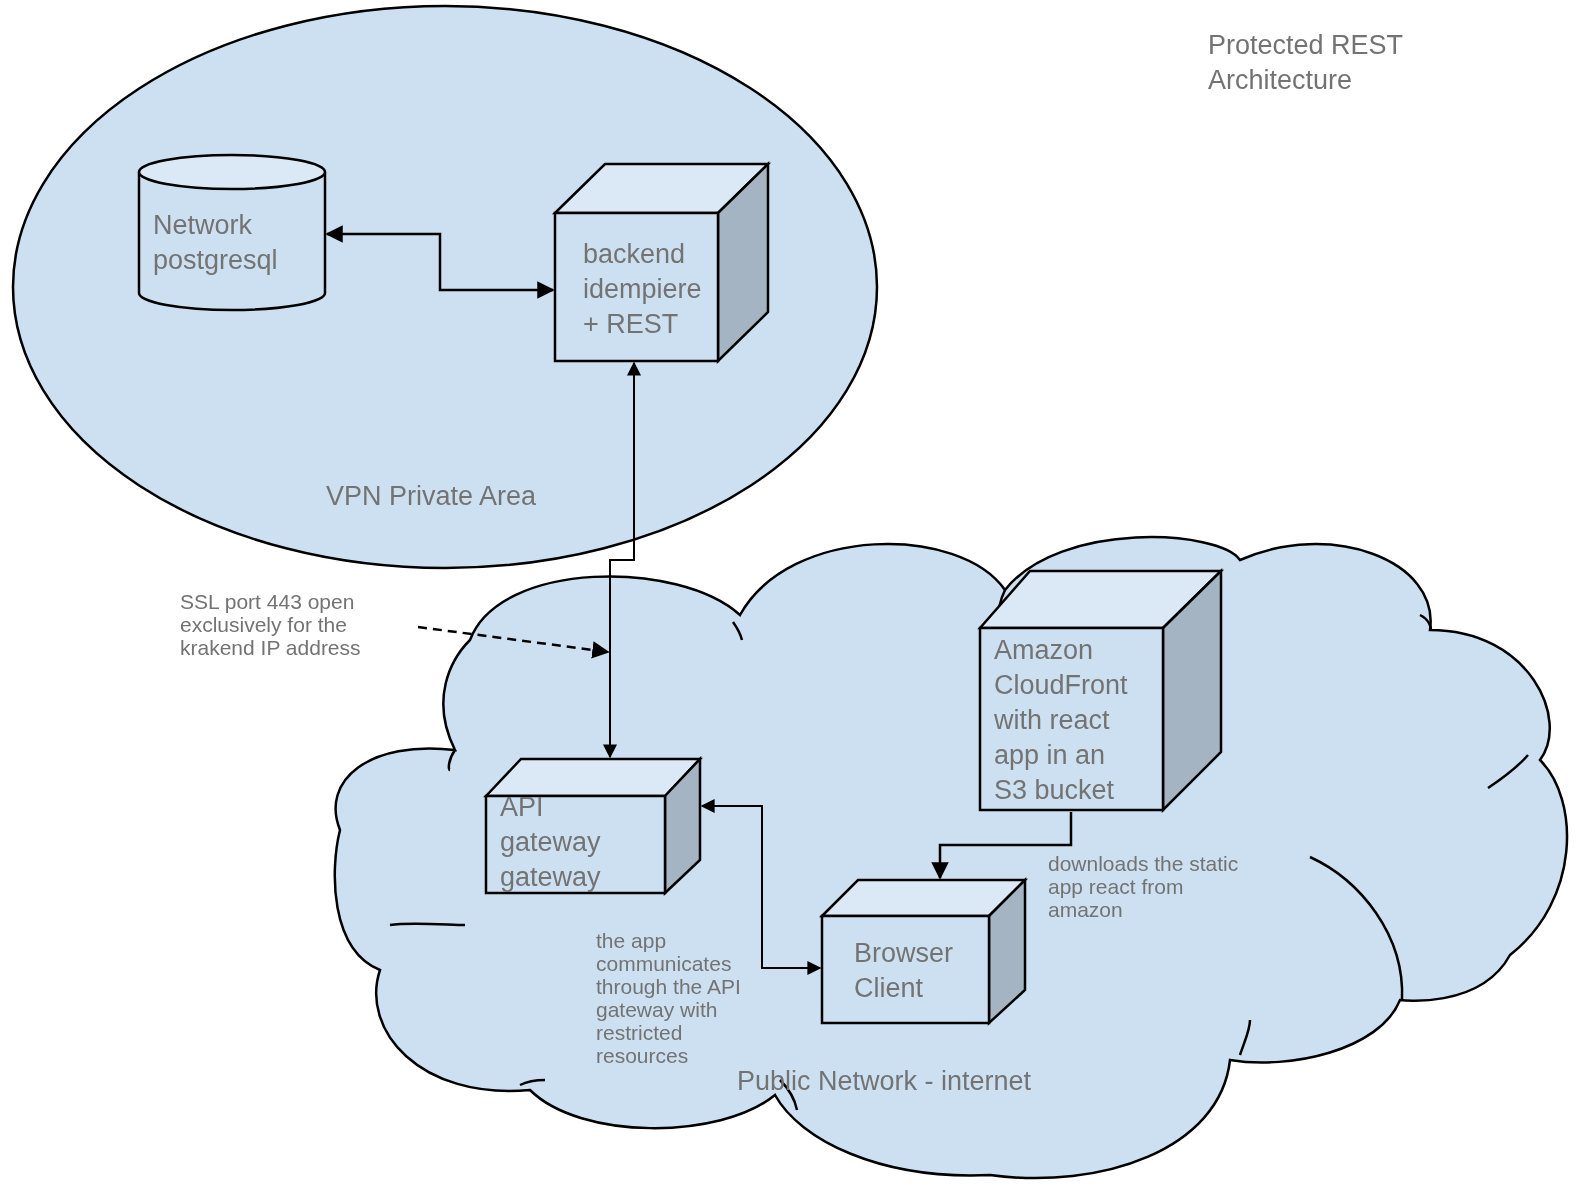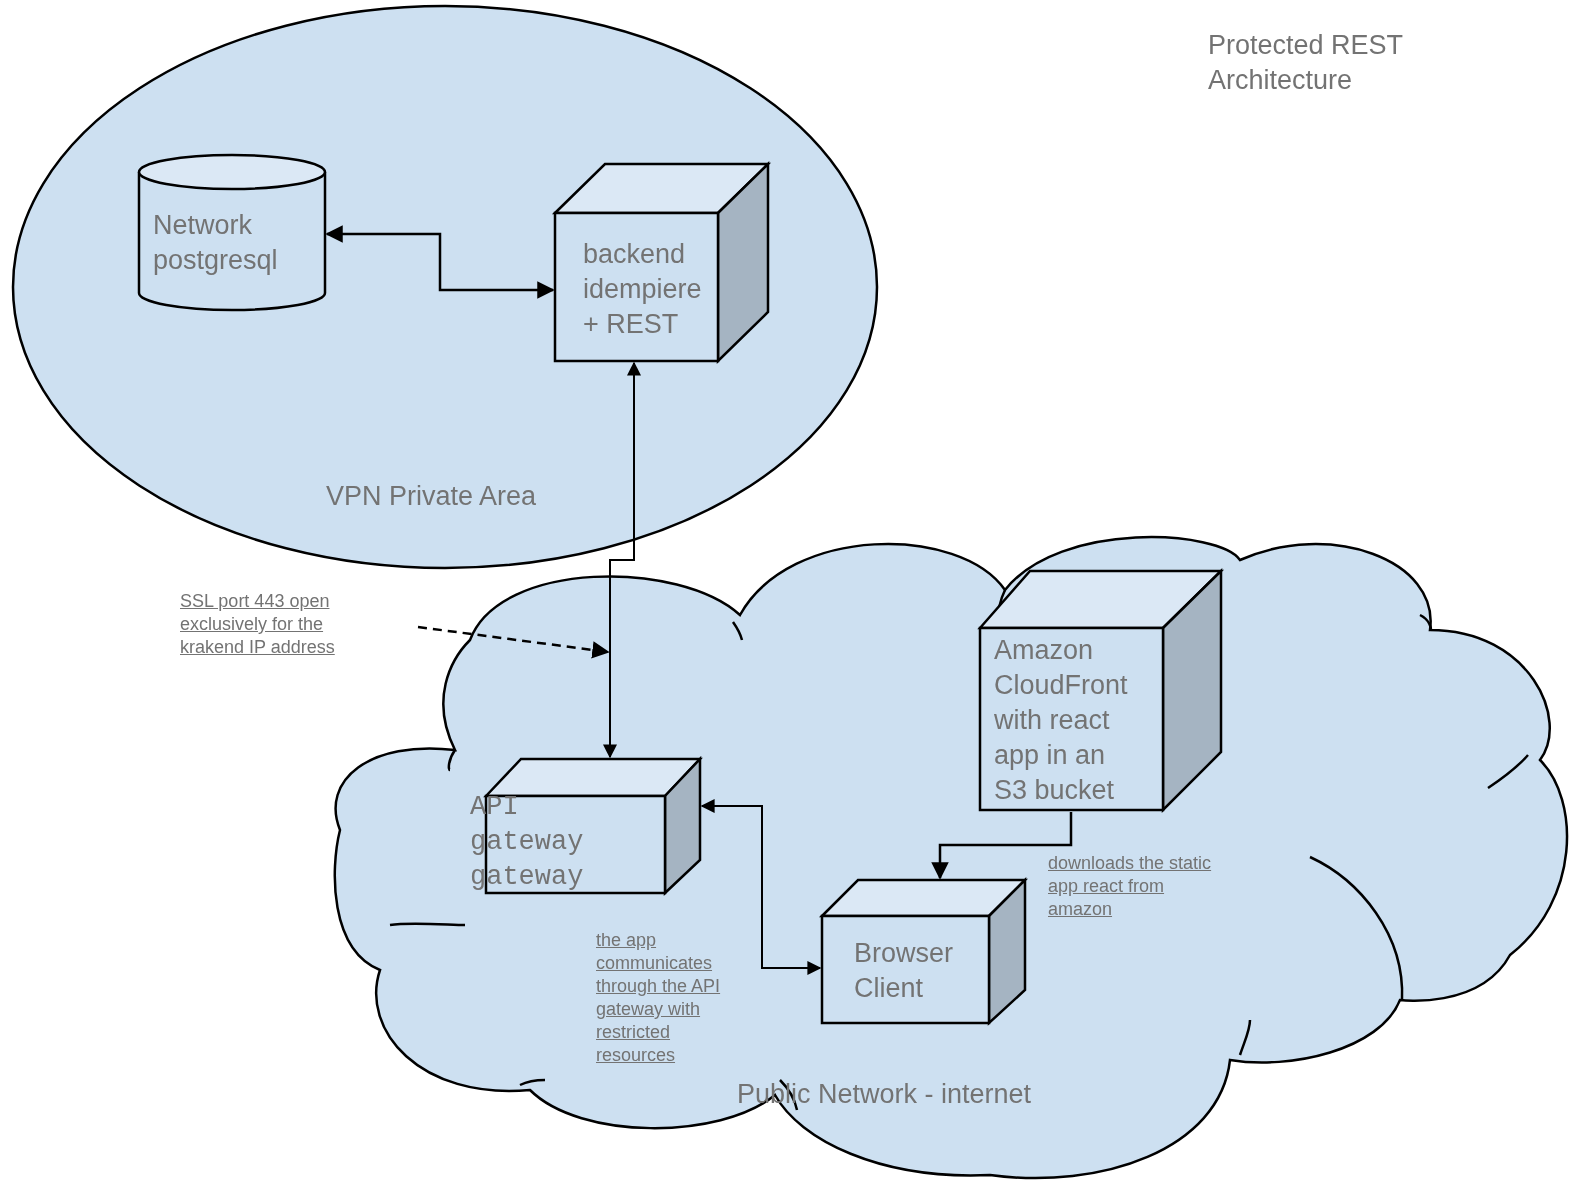--- a/index.html
+++ b/index.html
@@ -1,20 +1,20 @@
 <!DOCTYPE html>
 <html><head>
   <meta charset="utf-8">
   <style>
     html, body { margin: 0; padding: 0; background: #ffffff; }
     body { width: 1581px; height: 1198px; position: relative; overflow: hidden; font-family: "Liberation Sans", sans-serif; color: #111; }
     #diagram { position: absolute; left: 0; top: 0; width: 1581px; height: 1198px; }
     .txt { position: absolute; font-family: "Liberation Sans", sans-serif; color: #737373; white-space: nowrap; }
     .node-label { font-size: 27px; line-height: 35px; }
-    .small-label { font-size: 18px; line-height: 23px; text-decoration: underline; }
+    .small-label { font-size: 21px; line-height: 23px; }
     .region-label { font-size: 27px; line-height: 32px; }
     .title-label { font-size: 27px; line-height: 35px; }
   </style>
 </head>
 <body>
 
 <svg id="diagram" viewBox="0 0 1581 1198" xmlns="http://www.w3.org/2000/svg">
   <defs>
     <marker id="arrowhead" viewBox="0 0 10 10" refX="9" refY="5" markerWidth="7" markerHeight="7" orient="auto-start-reverse">
       <path d="M0,0 L10,5 L0,10 z" fill="#000"></path>
@@ -98,41 +98,41 @@
   <div>Network</div>
   <div>postgresql</div>
 </div>
 
 <div class="txt node-label" style="left:569px; top:237px;margin-left:14px;">
   <div>backend</div>
   <div>idempiere</div>
   <div>+ REST</div>
 </div>
 
-<div class="txt node-label" style="left:470px; top:790px;font-family:Liberation Mono, monospace;">
+<div class="txt node-label" style="left:500px; top:790px;">
   <div>API</div>
   <div>gateway</div>
   <div>gateway</div>
 </div>
 
 <div class="txt node-label" style="left:994px; top:633px;">
   <div>Amazon</div>
   <div>CloudFront</div>
   <div>with react</div>
   <div>app in an</div>
   <div>S3 bucket</div>
 </div>
 
 <div class="txt node-label" style="left:837px; top:936px;margin-left:17px;">
   <div>Browser</div>
   <div>Client</div>
 </div>
 
 <div class="txt region-label" style="left:326px; top:480px;">VPN Private Area</div>
-<div class="txt region-label" style="left:737px; top:1065px;margin-top:13px;">Public Network - internet</div>
+<div class="txt region-label" style="left:737px; top:1065px;">Public Network - internet</div>
 
 <div class="txt small-label" style="left:180px; top:590px;">
   <div>SSL port 443 open</div>
   <div>exclusively for the</div>
   <div>krakend IP address</div>
 </div>
 
 <div class="txt small-label" style="left:596px; top:929px;">
   <div>the app</div>
   <div>communicates</div>

